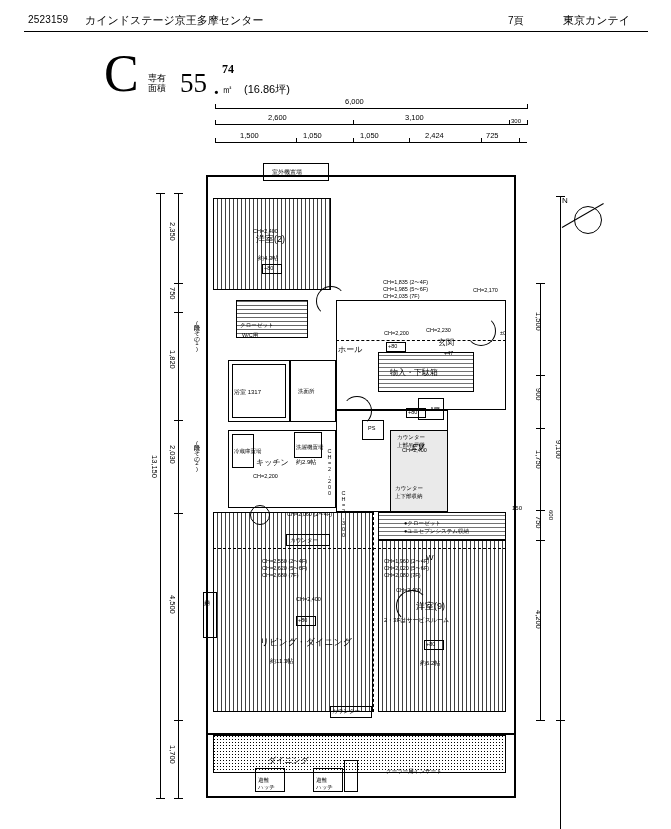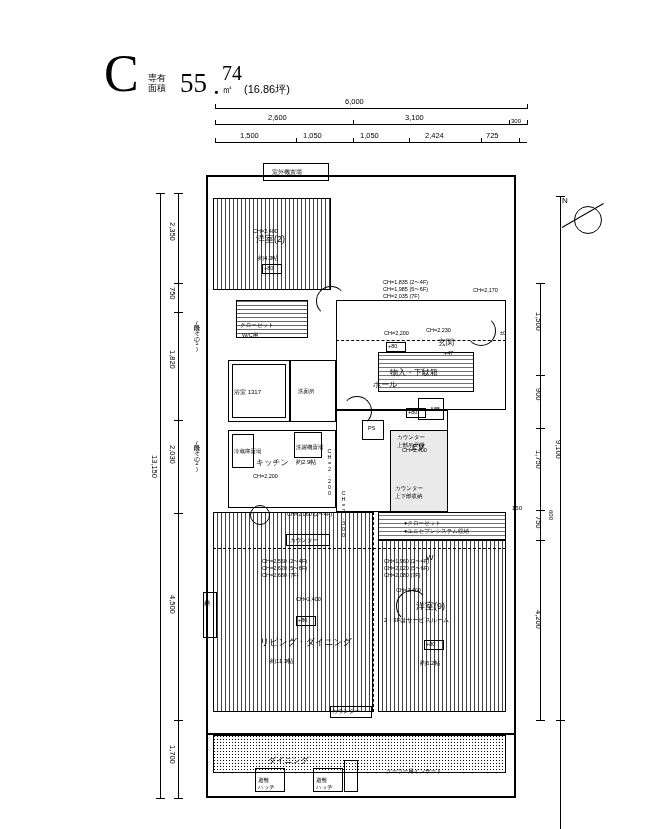--- a/index.html
+++ b/index.html
@@ -10,21 +10,21 @@
   .hdr .line{position:absolute;left:24px;top:31px;width:624px;height:1px;background:#000;}
   .hdr-id{position:absolute;left:28px;top:14px;font-size:10px;letter-spacing:0.2px;}
   .hdr-title{position:absolute;left:85px;top:13px;font-size:11px;}
   .hdr-page{position:absolute;left:508px;top:14px;font-size:10px;}
   .hdr-corp{position:absolute;left:563px;top:13px;font-size:11px;}
 
   .bigC{position:absolute;left:104px;top:48px;font-size:52px;line-height:52px;font-family:"Liberation Serif",serif;}
   .typ{position:absolute;left:148px;top:54px;font-size:14px;font-family:"Liberation Serif",serif;letter-spacing:0.5px;}
   .senyu{position:absolute;left:148px;top:73px;font-size:9px;line-height:10px;width:26px;}
   .area-num{position:absolute;left:180px;top:70px;font-size:27px;font-family:"Liberation Serif",serif;line-height:27px;}
-  .area-dec{position:absolute;left:222px;top:62px;font-size:20px;font-family:"Liberation Serif",serif;}
+  .area-dec{position:absolute;left:222px;top:62px;font-size:12px;font-family:"Liberation Serif",serif;font-weight:bold;}
   .area-dot{position:absolute;left:213px;top:70px;font-size:27px;font-family:"Liberation Serif",serif;}
   .area-unit{position:absolute;left:222px;top:82px;font-size:11px;}
   .area-tsubo{position:absolute;left:244px;top:82px;font-size:11px;}
   .balc{position:absolute;left:362px;top:72px;font-size:11.5px;}
 
   .fp{position:absolute;left:0;top:0;width:671px;height:829px;}
   .lbl{position:absolute;font-size:7px;line-height:8px;white-space:nowrap;}
   .lbl.s6{font-size:6px;line-height:7px;}
   .lbl.s5{font-size:5.5px;line-height:6.5px;}
   .lbl.s8{font-size:8px;line-height:9px;}
@@ -49,20 +49,27 @@
   .dimtxt{position:absolute;font-size:7.5px;white-space:nowrap;}
   .dimtxt.v{writing-mode:vertical-rl;}
   .compass{position:absolute;left:556px;top:196px;width:60px;height:48px;}
   .circ{position:absolute;border:1px solid #000;border-radius:50%;}
 </style>
 </head>
 <body>
 
 <div id="page">
 
+  <div class="hdr">
+    <div class="hdr-id">2523159</div>
+    <div class="hdr-title">カインドステージ京王多摩センター</div>
+    <div class="hdr-page">7頁</div>
+    <div class="hdr-corp">東京カンテイ</div>
+    <div class="line"></div>
+  </div>
 
   <div class="bigC">C</div>
   <div class="senyu">専有<br>面積</div>
   <div class="area-num">55</div>
   <div class="area-dot">.</div>
   <div class="area-dec">74</div>
   <div class="area-unit">㎡</div>
   <div class="area-tsubo">(16.86坪)</div>
 
   <div class="fp">
@@ -208,21 +215,21 @@
     <div class="lbl s5" style="left:240px;top:322px;">クローゼット</div>
     <div class="lbl s5" style="left:242px;top:332px;">W/C用</div>
 
     <div class="lbl s6" style="left:234px;top:389px;">浴室 1317</div>
     <div class="lbl s5" style="left:298px;top:388px;">洗面所</div>
     <div class="lbl s5" style="left:296px;top:444px;">洗濯機置場</div>
     <div class="lbl s5" style="left:234px;top:448px;">冷蔵庫置場</div>
     <div class="lbl s8" style="left:256px;top:458px;">キッチン</div>
     <div class="lbl s6" style="left:296px;top:459px;">約2.9帖</div>
 
-    <div class="lbl s8" style="left:373px;top:345px;margin-top:35px;">ホール</div>
+    <div class="lbl s8" style="left:338px;top:345px;">ホール</div>
     <div class="lbl s8" style="left:438px;top:338px;">玄関</div>
     <div class="lbl s8" style="left:390px;top:368px;">物入・下駄箱</div>
     <div class="lbl s6" style="left:431px;top:406px;">MB</div>
     <div class="lbl s5" style="left:368px;top:425px;">PS</div>
 
     <div class="lbl s5" style="left:397px;top:434px;">カウンター</div>
     <div class="lbl s5" style="left:397px;top:442px;">上部吊戸棚</div>
 
     <div class="lbl s9" style="left:412px;top:442px;font-style:italic;">EV</div>
 

